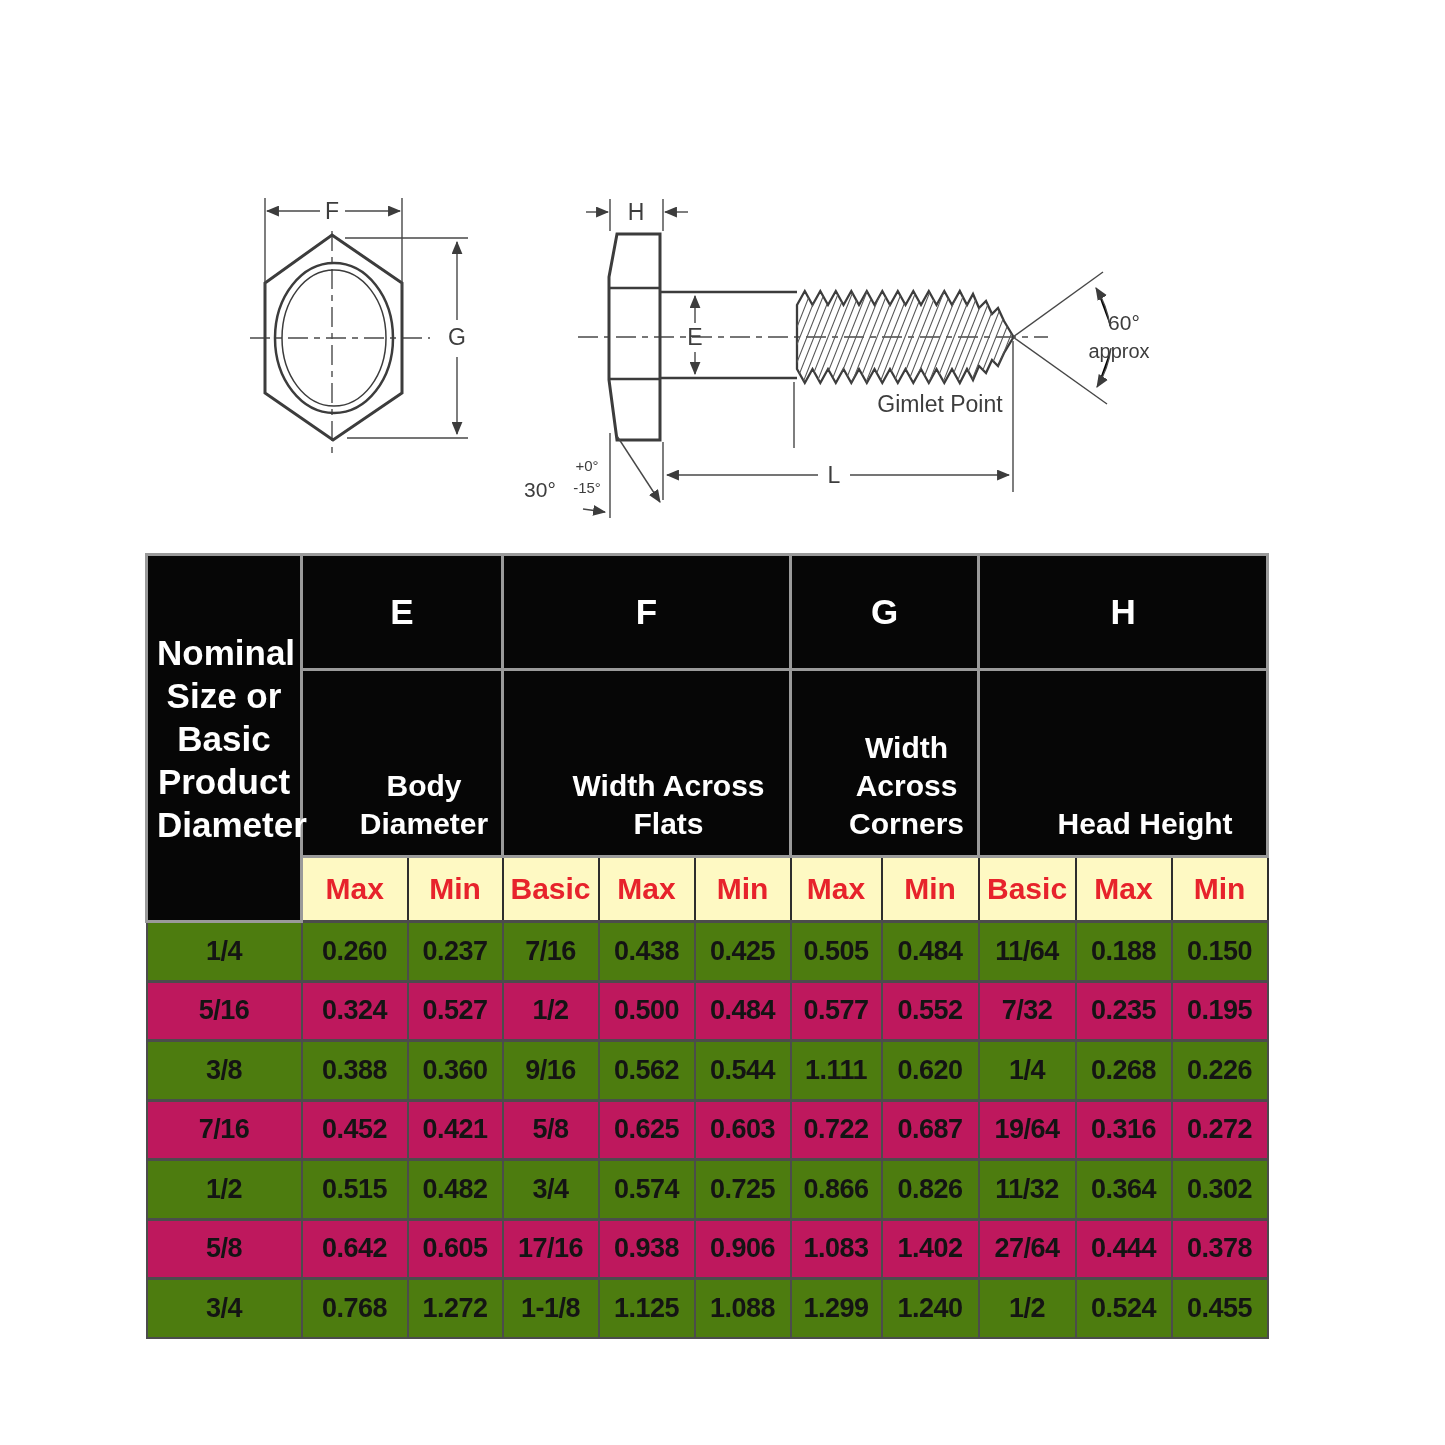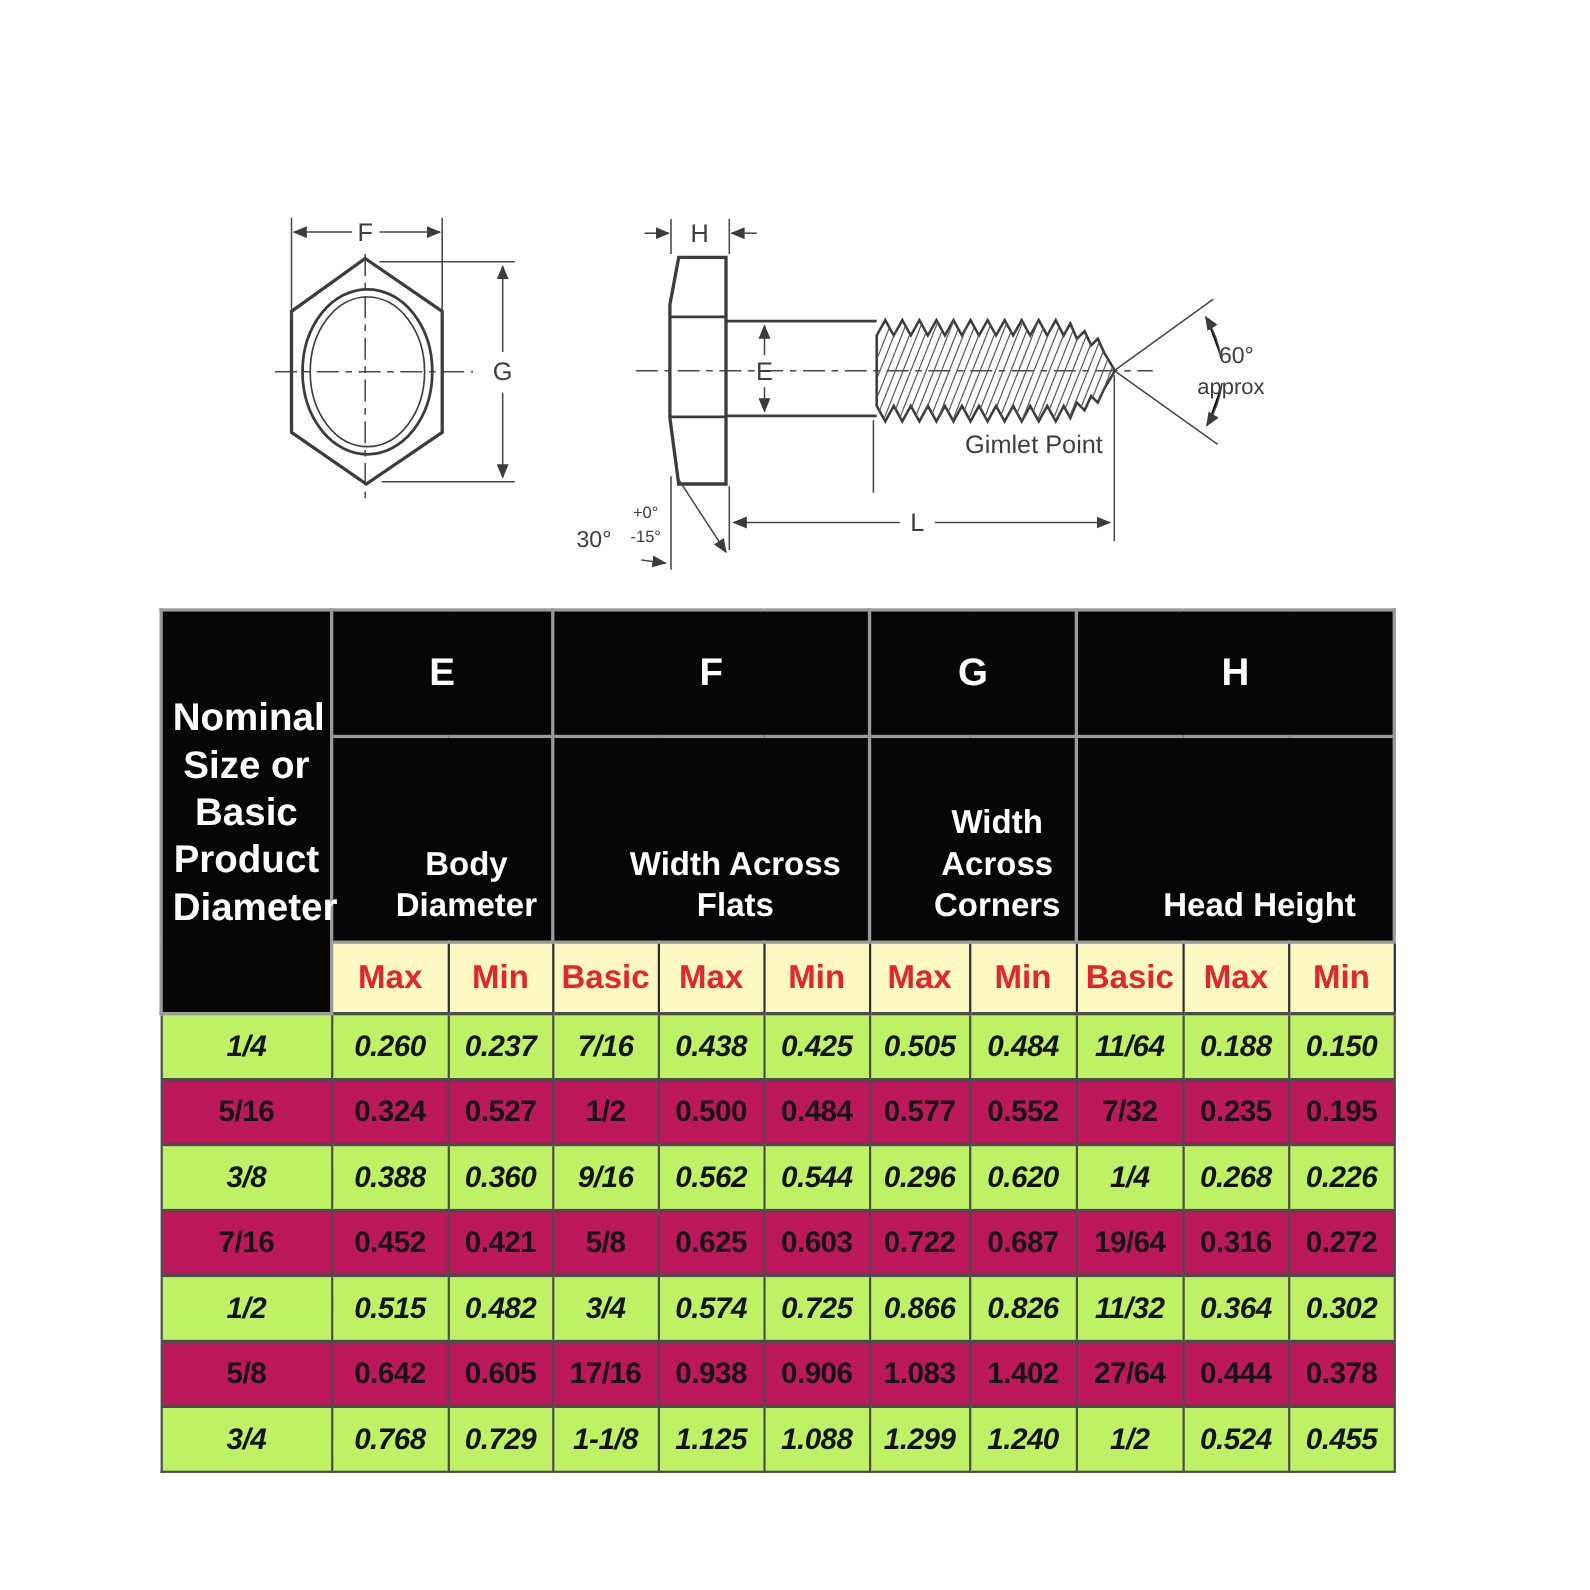--- a/index.html
+++ b/index.html
@@ -45,21 +45,21 @@
   tr.subhdr td{
     height:62px;background:#fef9c3;color:#e7232b;
     font-weight:bold;font-size:30px;border:2px solid #2e2e2e;
     vertical-align:middle;
   }
   tr.dr td{
     height:56.5px;font-size:27px;font-weight:bold;color:#141414;
     border:2px solid #4c4c4c;border-top-width:3px;vertical-align:middle;
     letter-spacing:-0.5px;
   }
-  tr.dr.g td{background:#bef264;font-style:italic;}
+  tr.dr.g td{background:#4d7c0f;}
   tr.dr.w td{background:#be185d;}
 </style>
 </head>
 <body>
 
 <div id="stage">
 
   <svg class="drawing" width="1445" height="560" viewBox="0 0 1445 560">
     <defs>
       <marker id="arr" viewBox="0 0 12 10" markerWidth="13" markerHeight="11" refX="11" refY="5" orient="auto" markerUnits="userSpaceOnUse">
@@ -229,21 +229,21 @@
       <td>0.235</td>
       <td>0.195</td>
     </tr>
     <tr class="dr g">
       <td>3/8</td>
       <td>0.388</td>
       <td>0.360</td>
       <td>9/16</td>
       <td>0.562</td>
       <td>0.544</td>
-      <td>0.296</td>
+      <td>1.111</td>
       <td>0.620</td>
       <td>1/4</td>
       <td>0.268</td>
       <td>0.226</td>
     </tr>
     <tr class="dr w">
       <td>7/16</td>
       <td>0.452</td>
       <td>0.421</td>
       <td>5/8</td>
@@ -277,21 +277,21 @@
       <td>0.906</td>
       <td>1.083</td>
       <td>1.402</td>
       <td>27/64</td>
       <td>0.444</td>
       <td>0.378</td>
     </tr>
     <tr class="dr g">
       <td>3/4</td>
       <td>0.768</td>
-      <td>0.729</td>
+      <td>1.272</td>
       <td>1-1/8</td>
       <td>1.125</td>
       <td>1.088</td>
       <td>1.299</td>
       <td>1.240</td>
       <td>1/2</td>
       <td>0.524</td>
       <td>0.455</td>
     </tr>
   </tbody>

